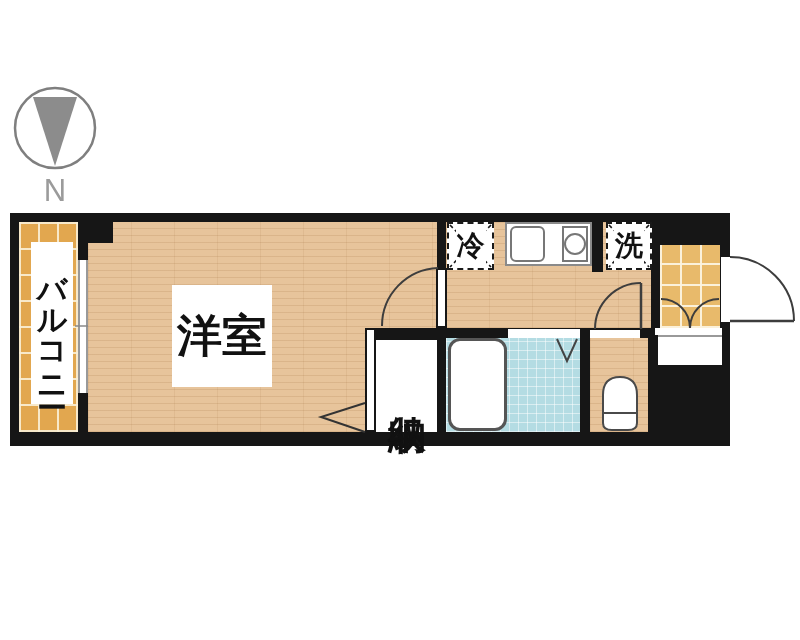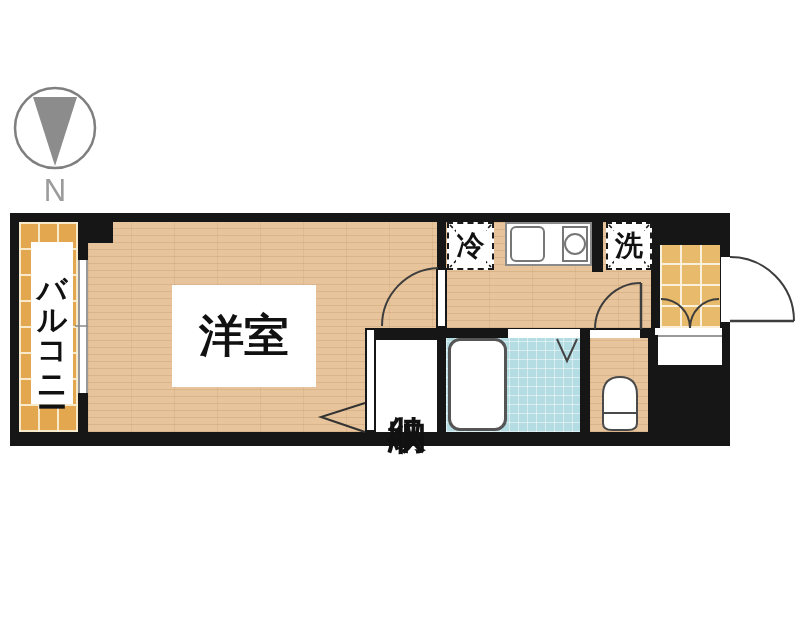--- a/index.html
+++ b/index.html
@@ -22,21 +22,21 @@
   .bath-tile{background-color:#b4dce3;
     background-image:
       repeating-linear-gradient(90deg, rgba(255,255,255,.5) 0 1px, transparent 1px 9px),
       repeating-linear-gradient(0deg,  rgba(255,255,255,.5) 0 1px, transparent 1px 9px);}
   .wall{background:#161616;}
   .white{background:#ffffff;}
   
   .v-text{writing-mode:vertical-rl;text-orientation:upright;color:#111;}
   .center{display:flex;align-items:center;justify-content:center;}
   #balcony-label{left:31px;top:242px;width:42px;height:162px;background:#fff;font-size:30px;line-height:32px;font-weight:600;}
-  #room-label{left:172px;top:285px;width:144px;height:102px;background:#fff;
+  #room-label{left:172px;top:285px;width:100px;height:102px;background:#fff;
               flex-direction:column;color:#111;font-weight:600;font-size:45px;line-height:50px;text-align:center;}
   #closet-label{left:376px;top:340px;width:61px;height:92px;font-size:38px;line-height:41px;font-weight:600;}
   .dash-box{background:#fff;border:2px dashed #1a1a1a;box-sizing:border-box;}
   .dash-box span{background:#fff;font-size:28px;font-weight:600;color:#111;padding:0 1px;z-index:3;position:relative;}
   
   #counter{left:505px;top:222px;width:87px;height:44px;background:#fff;border:2px solid #8a8a8a;box-sizing:border-box;}
   #sink{left:510px;top:226px;width:35px;height:36px;background:#fff;border:2px solid #777;border-radius:6px;box-sizing:border-box;}
   #burner{left:562px;top:226px;width:26px;height:36px;background:#fff;border:2px solid #777;box-sizing:border-box;}
   
   #bathtub{left:448px;top:338px;width:59px;height:93px;background:#fff;border:3px solid #555;border-radius:12px;box-sizing:border-box;}

